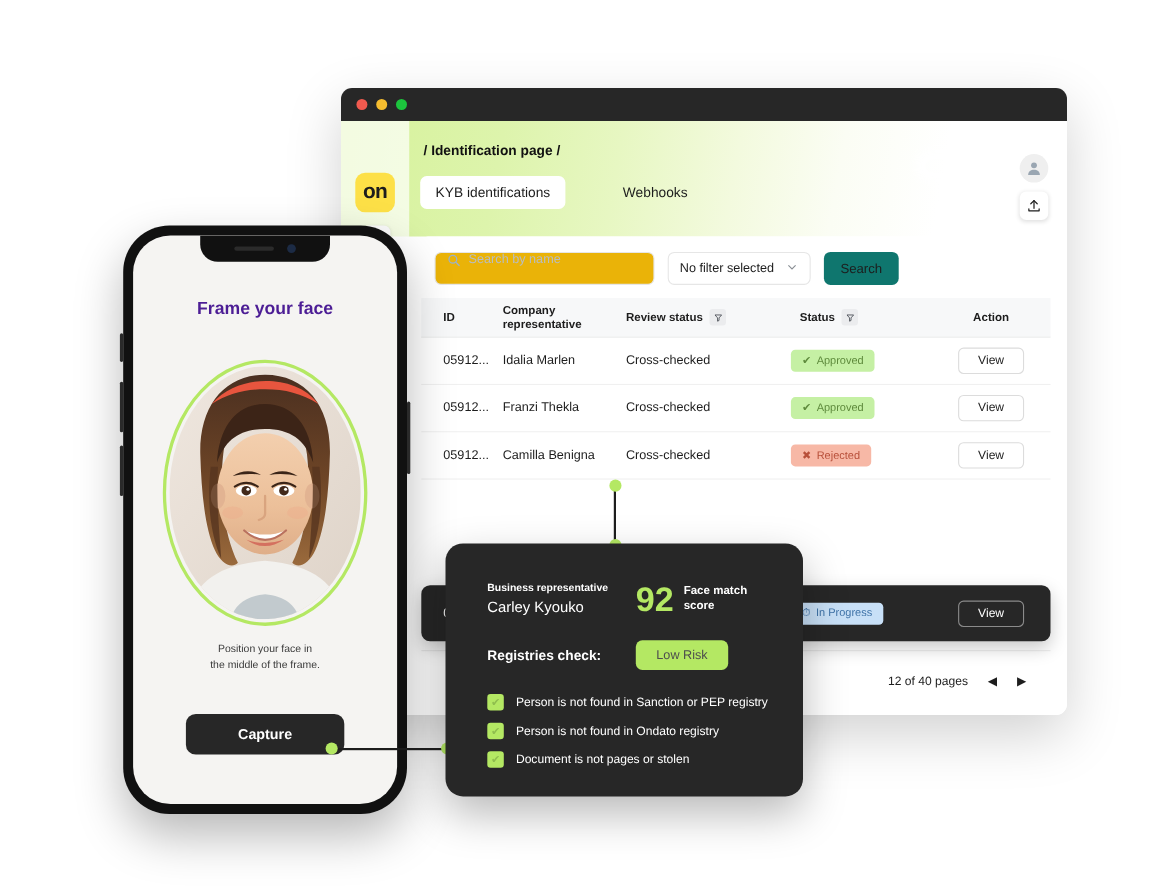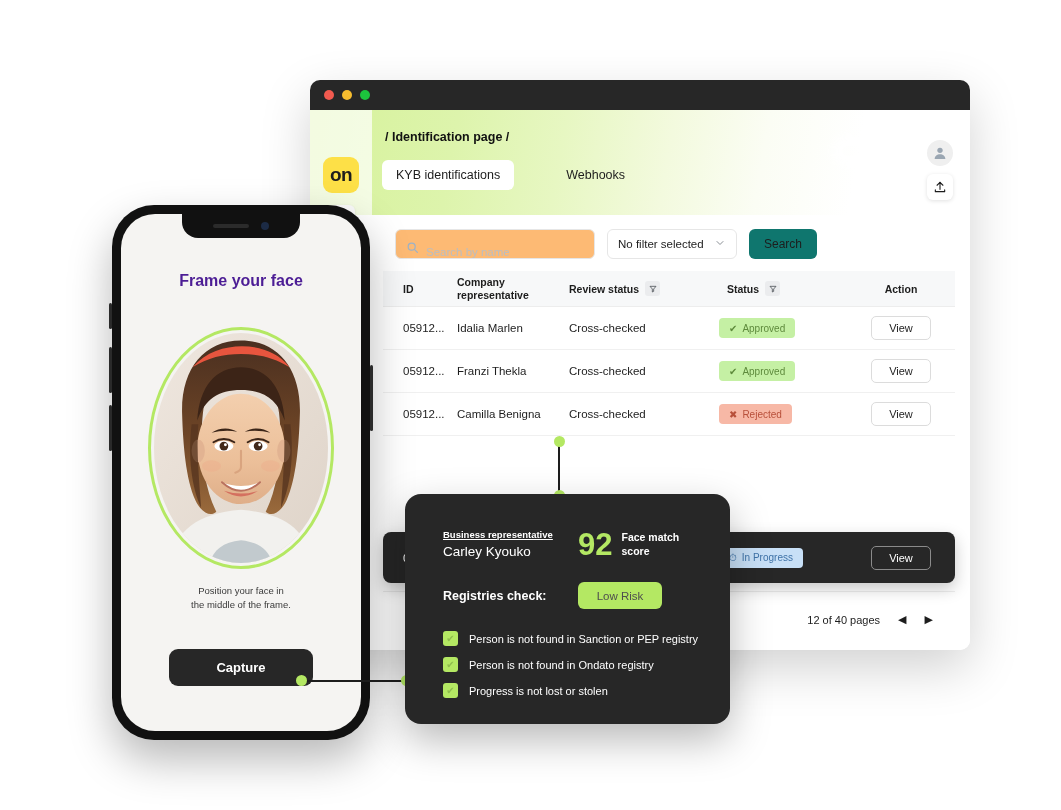--- a/index.html
+++ b/index.html
@@ -90,21 +90,21 @@
   
   .panel {
     position: absolute; left: 73px; top: 105px;
     width: 572px; height: 425px; background: #fff;
     border-radius: 6px 6px 10px 10px;
   }
 
   .toolbar { display:flex; align-items:center; gap: 12px; padding: 14px 12px 12px 12px; }
   .search-box {
     width: 200px; height: 30px; border: 1px solid #e6e6e6; border-radius: 6px;
-    display: flex; align-items: flex-end; gap: 7px; padding: 0 10px; background:#fdba74;
+    display: flex; align-items: flex-start; gap: 7px; padding: 0 10px; background:#eab308;
   }
   .search-box input {
     border: 0; outline: 0; font-size: 11.5px; color: #1d1d1d;
     font-family: "Liberation Sans", sans-serif; width: 155px; background: transparent;
   }
   .search-box input::placeholder { color: #b9bdc2; }
   .filter-select {
     width: 130px; height: 30px; border: 1px solid #e6e6e6; border-radius: 6px;
     display:flex; align-items:center; justify-content:space-between; padding: 0 10px;
     font-size: 11.5px; color: #1d1d1d; background:#fff;
@@ -227,21 +227,21 @@
   .detail-card {
     position: absolute; left: 405px; top: 494px;
     width: 325px; height: 230px;
     background: #272727; border-radius: 16px;
     z-index: 30; color:#fff;
     box-shadow: 0 16px 40px rgba(0,0,0,.28);
     padding: 35px 30px 0 38px;
   }
   .dc-toprow { display:flex; align-items:flex-start; }
   .dc-left { width: 125px; }
-  .dc-sub { font-size: 9.5px; color:#fff; font-weight: 700; text-decoration: underline; }
+  .dc-sub { font-size: 9.5px; color:#fff; font-weight: 700; }
   .dc-name { font-size: 13.5px; color:#fff; margin-top: 4px; }
   .dc-score { display:flex; align-items:center; gap: 9px; margin-left: 10px; }
   .dc-num { font-size: 31px; font-weight: 700; color: #b4e863; line-height: 1; }
   .dc-scorelabel { font-size: 10.5px; font-weight: 700; line-height: 1.25; color:#fff; }
   .dc-midrow { display:flex; align-items:center; margin-top: 22px; }
   .dc-reg { font-size: 12.5px; font-weight:700; width: 135px; }
   .dc-risk {
     width: 84px; height: 27px; border-radius: 6px; background: #b4e863;
     display:flex; align-items:center; justify-content:center;
     font-size: 11.5px; color: #4e4e4e;
@@ -544,18 +544,18 @@
       <div class="dc-check">
         <span class="chk">✔</span>
         <span class="lbl">Person is not found in Sanction or PEP registry</span>
       </div>
       <div class="dc-check">
         <span class="chk">✔</span>
         <span class="lbl">Person is not found in Ondato registry</span>
       </div>
       <div class="dc-check">
         <span class="chk">✔</span>
-        <span class="lbl">Progress is not lost or stolen</span>
+        <span class="lbl">Document is not pages or stolen</span>
       </div>
     </div>
   </div>
 
 </div>
 
 </body></html>

